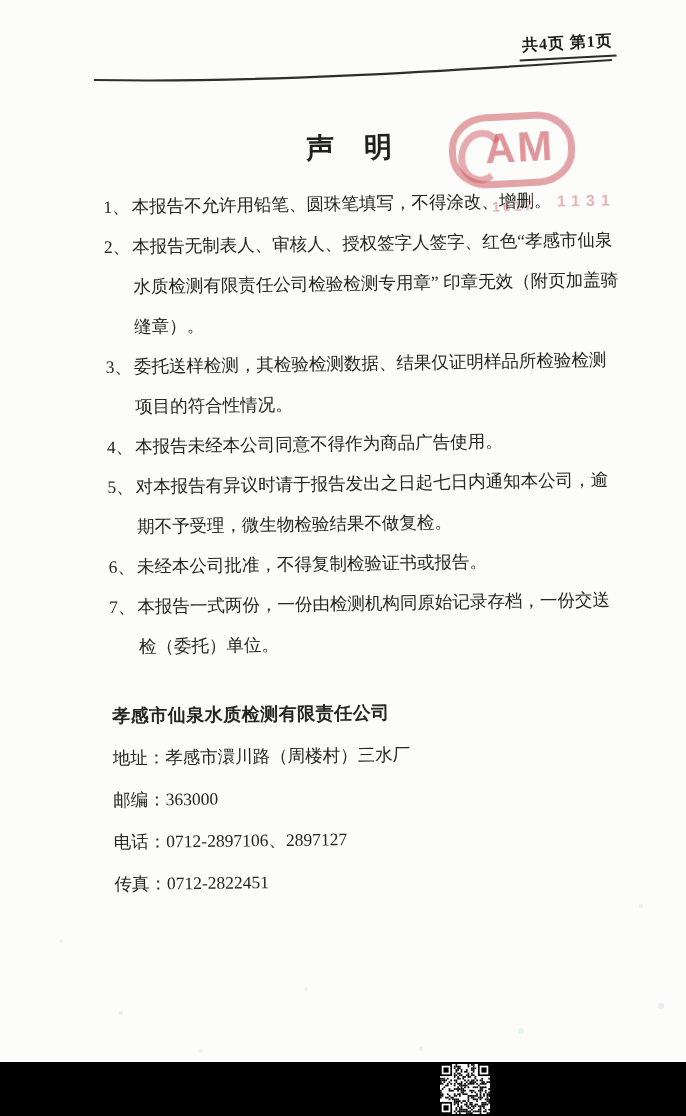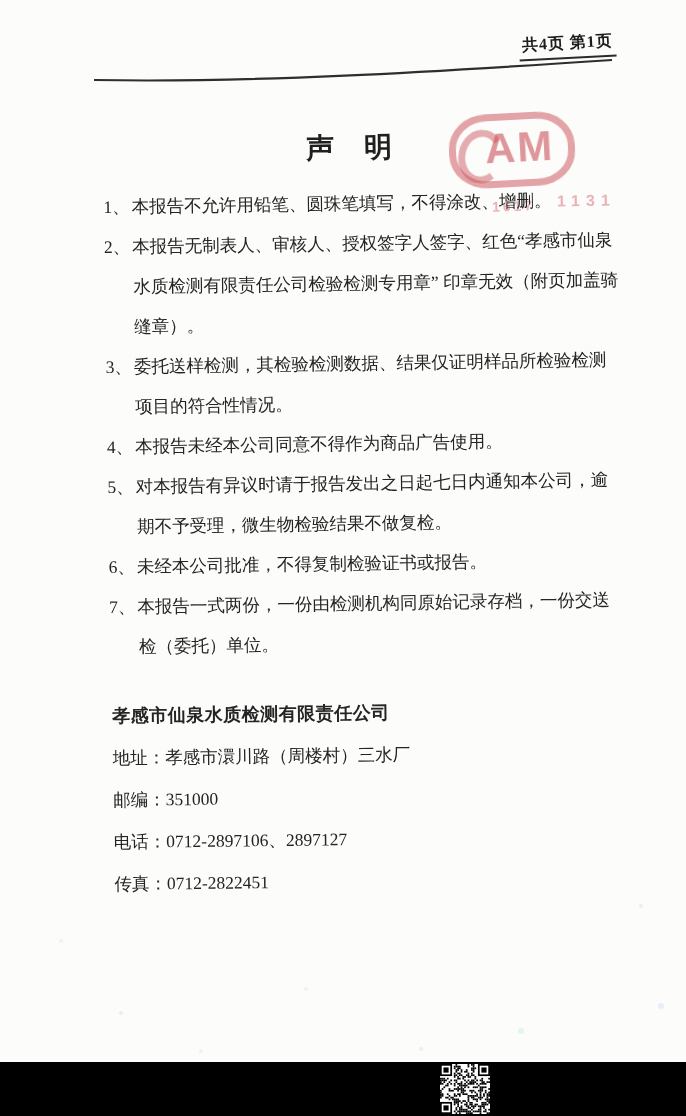--- a/index.html
+++ b/index.html
@@ -109,21 +109,21 @@
     <li class="item"><span class="num">3、</span><span>委托送样检测，其检验检测数据、结果仅证明样品所检验检测项目的符合性情况。</span></li>
     <li class="item"><span class="num">4、</span><span>本报告未经本公司同意不得作为商品广告使用。</span></li>
     <li class="item"><span class="num">5、</span><span>对本报告有异议时请于报告发出之日起七日内通知本公司，逾期不予受理，微生物检验结果不做复检。</span></li>
     <li class="item"><span class="num">6、</span><span>未经本公司批准，不得复制检验证书或报告。</span></li>
     <li class="item"><span class="num">7、</span><span>本报告一式两份，一份由检测机构同原始记录存档，一份交送检（委托）单位。</span></li>
   </ol>
 
   <div class="company">
     <div class="name">孝感市仙泉水质检测有限责任公司</div>
     <div class="line"><span>地址：</span><span>孝感市澴川路（周楼村）三水厂</span></div>
-    <div class="line"><span>邮编：</span><span>351000</span></div>
+    <div class="line"><span>邮编：</span><span>363000</span></div>
     <div class="line"><span>电话：</span><span>0712-2897106、2897127</span></div>
     <div class="line"><span>传真：</span><span>0712-2822451</span></div>
   </div>
 
   <div class="bottombar"></div>
   <svg class="qr" viewBox="0 0 29 29">
       <rect width="29" height="29" fill="#fff"></rect>
       <rect x="9" y="0" width="1" height="1" fill="#000"></rect>
       <rect x="16" y="0" width="1" height="1" fill="#000"></rect>
       <rect x="18" y="0" width="1" height="1" fill="#000"></rect>

